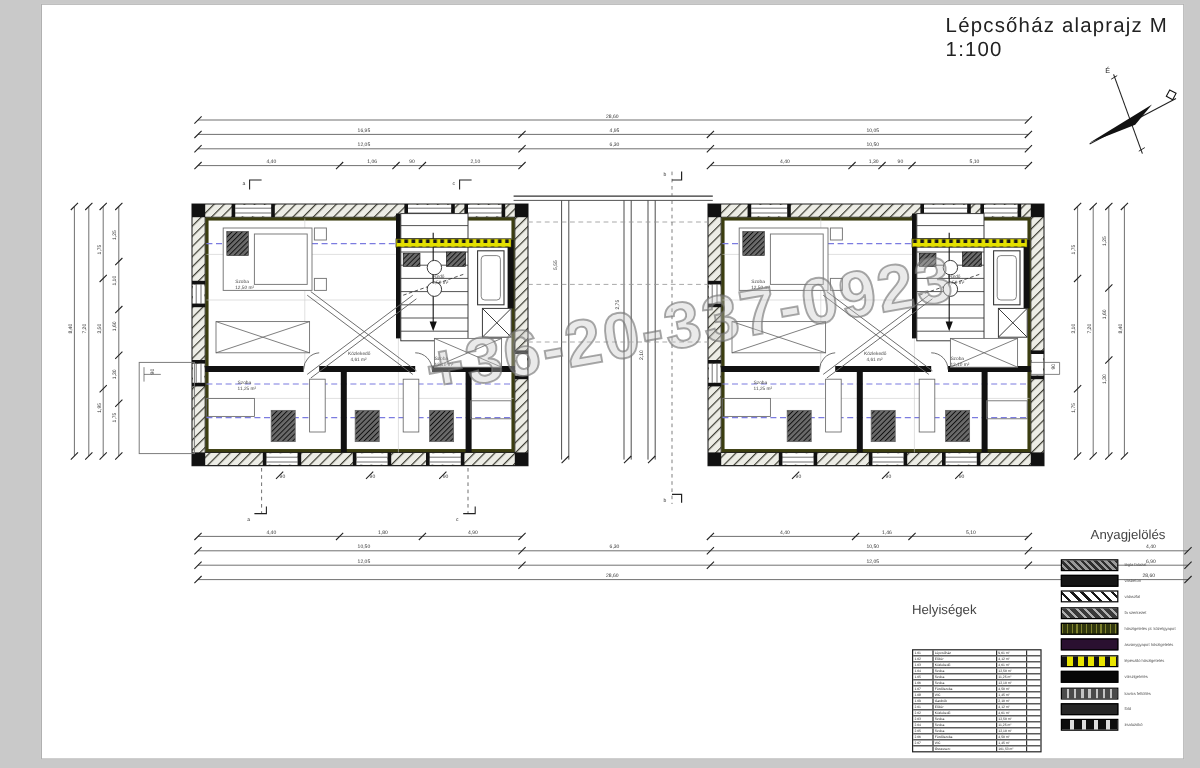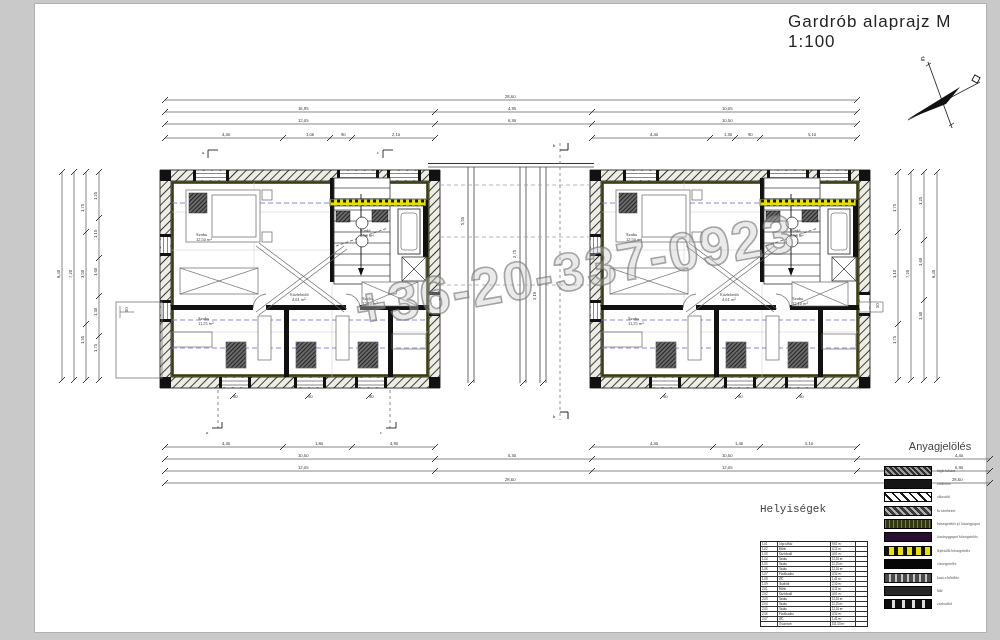--- a/index.html
+++ b/index.html
@@ -19,35 +19,35 @@
   .sw3{background:repeating-linear-gradient(45deg,#ffffff 0 4px,#1a1a1a 4px 6px);}
   .sw4{background:repeating-linear-gradient(45deg,#3a3a3a 0 3px,#b0b0b0 3px 5px);}
   .sw5{background:#31370e repeating-linear-gradient(90deg,rgba(190,190,70,0.55) 0 1px,rgba(0,0,0,0) 1px 4px);}
   .sw6{background:#2a1030;}
   .sw7{background:repeating-linear-gradient(90deg,#111 0 4px,#e8e400 4px 9px);}
   .sw8{background:#060606;}
   .sw9{background:repeating-linear-gradient(90deg,#4a4a4a 0 4px,#c4c4c4 4px 6px);}
   .sw10{background:#262626;}
   .sw11{background:repeating-linear-gradient(90deg,#0d0d0d 0 7px,#dddddd 7px 10px);}
   .rooms{position:absolute;left:760px;top:503px;z-index:4;width:112px;}
-  .rooms-title{font-size:11px;color:#444;margin-bottom:26px;font-family:Liberation Mono, monospace;}
+  .rooms-title{font-size:11px;color:#444;margin-bottom:26px;}
   .rooms-table{border:1.2px solid #222;width:106px;}
   .rooms-row{display:grid;grid-template-columns:16% 50% 24% 10%;border-bottom:0.5px solid #333;height:4px;line-height:4px;}
   .rooms-row:last-child{border-bottom:none;}
   .rooms-cell{font-size:2.8px;color:#222;border-right:0.5px solid #333;overflow:hidden;white-space:nowrap;padding-left:1px;}
   .rooms-cell:last-child{border-right:none;}
   .dimtext{font-size:4.2px;fill:#2f2f2f;}
   .roomtext{font-size:4px;fill:#444;}
 </style>
 </head>
 <body>
 
 <div class="sheet"></div>
 
-<div class="drawing-title">Gardrób alaprajz  M  1:100</div>
+<div class="drawing-title">Lépcsőház alaprajz  M  1:100</div>
 
 <div class="watermark">+36-20-337-0923</div>
 
 <svg id="plan-svg" width="1000" height="640" viewBox="0 0 1000 640">
   <defs>
     <pattern id="wallHatch" width="6" height="6" patternTransform="rotate(45)" patternUnits="userSpaceOnUse">
       <rect width="6" height="6" fill="#ececе4"></rect>
       <rect width="6" height="6" fill="#ededE6"></rect>
       <line x1="0" y1="0" x2="0" y2="6" stroke="#3c3c32" stroke-width="2"></line>
     </pattern>

